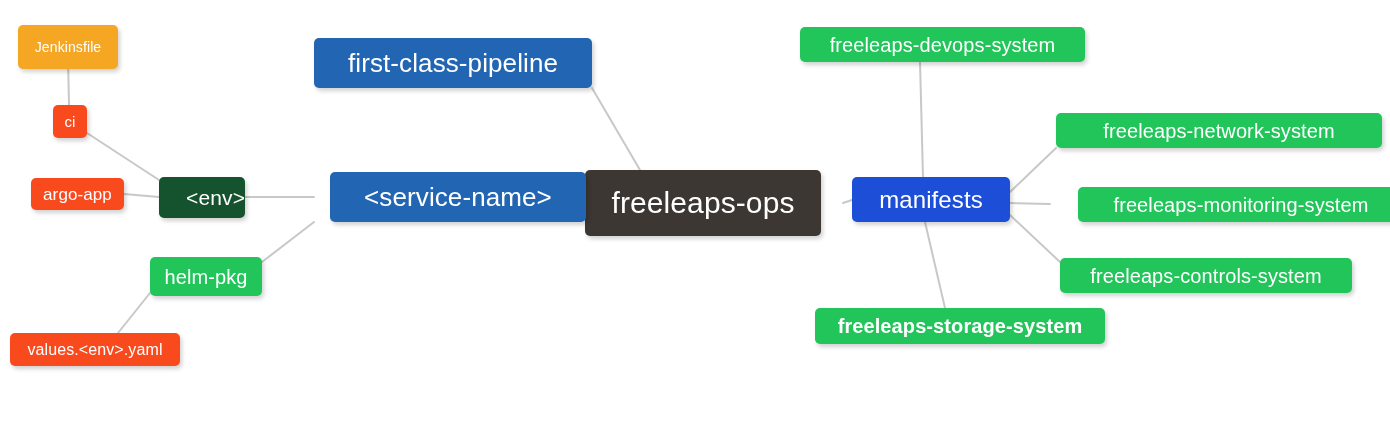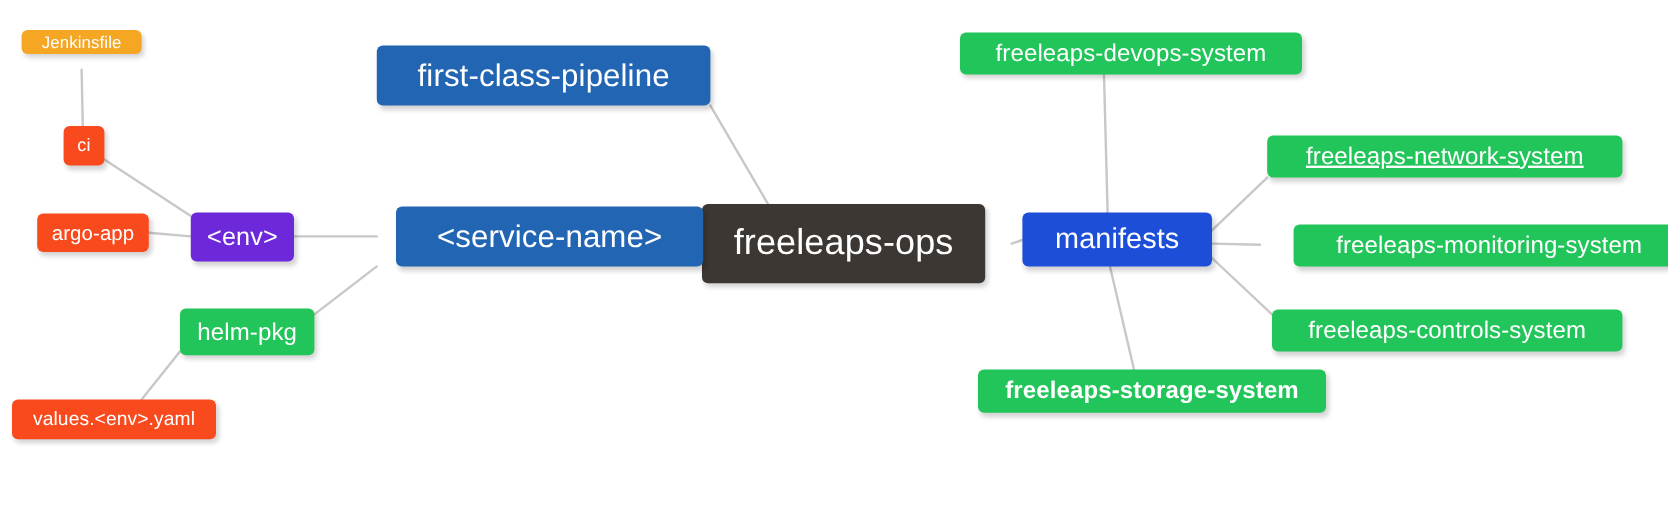--- a/index.html
+++ b/index.html
@@ -75,42 +75,42 @@
       </div>
       <div class="node" style="left: 330px; top: 172px; width: 256px; height: 50px; background: rgb(34, 102, 179); font-size: 26px;">
         <span class="node-label">&lt;service-name&gt;</span>
       </div>
       <div class="node" style="left: 314px; top: 38px; width: 278px; height: 50px; background: rgb(34, 102, 179); font-size: 26px;">
         <span class="node-label">first-class-pipeline</span>
       </div>
       <div class="node" style="left: 852px; top: 177px; width: 158px; height: 45px; background: #1d4ed8; font-size: 24px;">
         <span class="node-label">manifests</span>
       </div>
-      <div class="node" style="left: 159px; top: 177px; width: 86px; height: 41px; background: #6d28d9; font-size: 21px;">
+      <div class="node" style="left: 159px; top: 177px; width: 86px; height: 41px; background: #14532d; font-size: 21px; justify-content: flex-end;">
         <span class="node-label">&lt;env&gt;</span>
       </div>
       <div class="node" style="left: 150px; top: 257px; width: 112px; height: 39px; background: rgb(34, 197, 90); font-size: 20px;">
         <span class="node-label">helm-pkg</span>
       </div>
       <div class="node" style="left: 53px; top: 105px; width: 34px; height: 33px; background: rgb(249, 74, 30); font-size: 15px;">
         <span class="node-label">ci</span>
       </div>
-      <div class="node" style="left: 18px; top: 25px; width: 100px; height: 20px; background: rgb(245, 166, 35); font-size: 14px;">
+      <div class="node" style="left: 18px; top: 25px; width: 100px; height: 44px; background: rgb(245, 166, 35); font-size: 14px;">
         <span class="node-label">Jenkinsfile</span>
       </div>
       <div class="node" style="left: 31px; top: 178px; width: 93px; height: 32px; background: rgb(249, 74, 30); font-size: 17px;">
         <span class="node-label">argo-app</span>
       </div>
       <div class="node" style="left: 10px; top: 333px; width: 170px; height: 33px; background: rgb(249, 74, 30); font-size: 16px;">
         <span class="node-label">values.&lt;env&gt;.yaml</span>
       </div>
       <div class="node" style="left: 800px; top: 27px; width: 285px; height: 35px; background: rgb(34, 197, 90); font-size: 20px;">
         <span class="node-label">freeleaps-devops-system</span>
       </div>
-      <div class="node" style="left: 1056px; top: 113px; width: 296px; height: 35px; background: rgb(34, 197, 90); font-size: 20px; text-decoration: underline;">
+      <div class="node" style="left: 1056px; top: 113px; width: 326px; height: 35px; background: rgb(34, 197, 90); font-size: 20px;">
         <span class="node-label">freeleaps-network-system</span>
       </div>
       <div class="node" style="left: 1050px; top: 187px; width: 326px; height: 35px; background: rgb(34, 197, 90); font-size: 20px; margin-left: 28px;">
         <span class="node-label">freeleaps-monitoring-system</span>
       </div>
       <div class="node" style="left: 1060px; top: 258px; width: 292px; height: 35px; background: rgb(34, 197, 90); font-size: 20px;">
         <span class="node-label">freeleaps-controls-system</span>
       </div>
       <div class="node" style="left: 815px; top: 308px; width: 290px; height: 36px; background: rgb(34, 197, 90); font-size: 20px; font-weight: bold;">
         <span class="node-label">freeleaps-storage-system</span>

